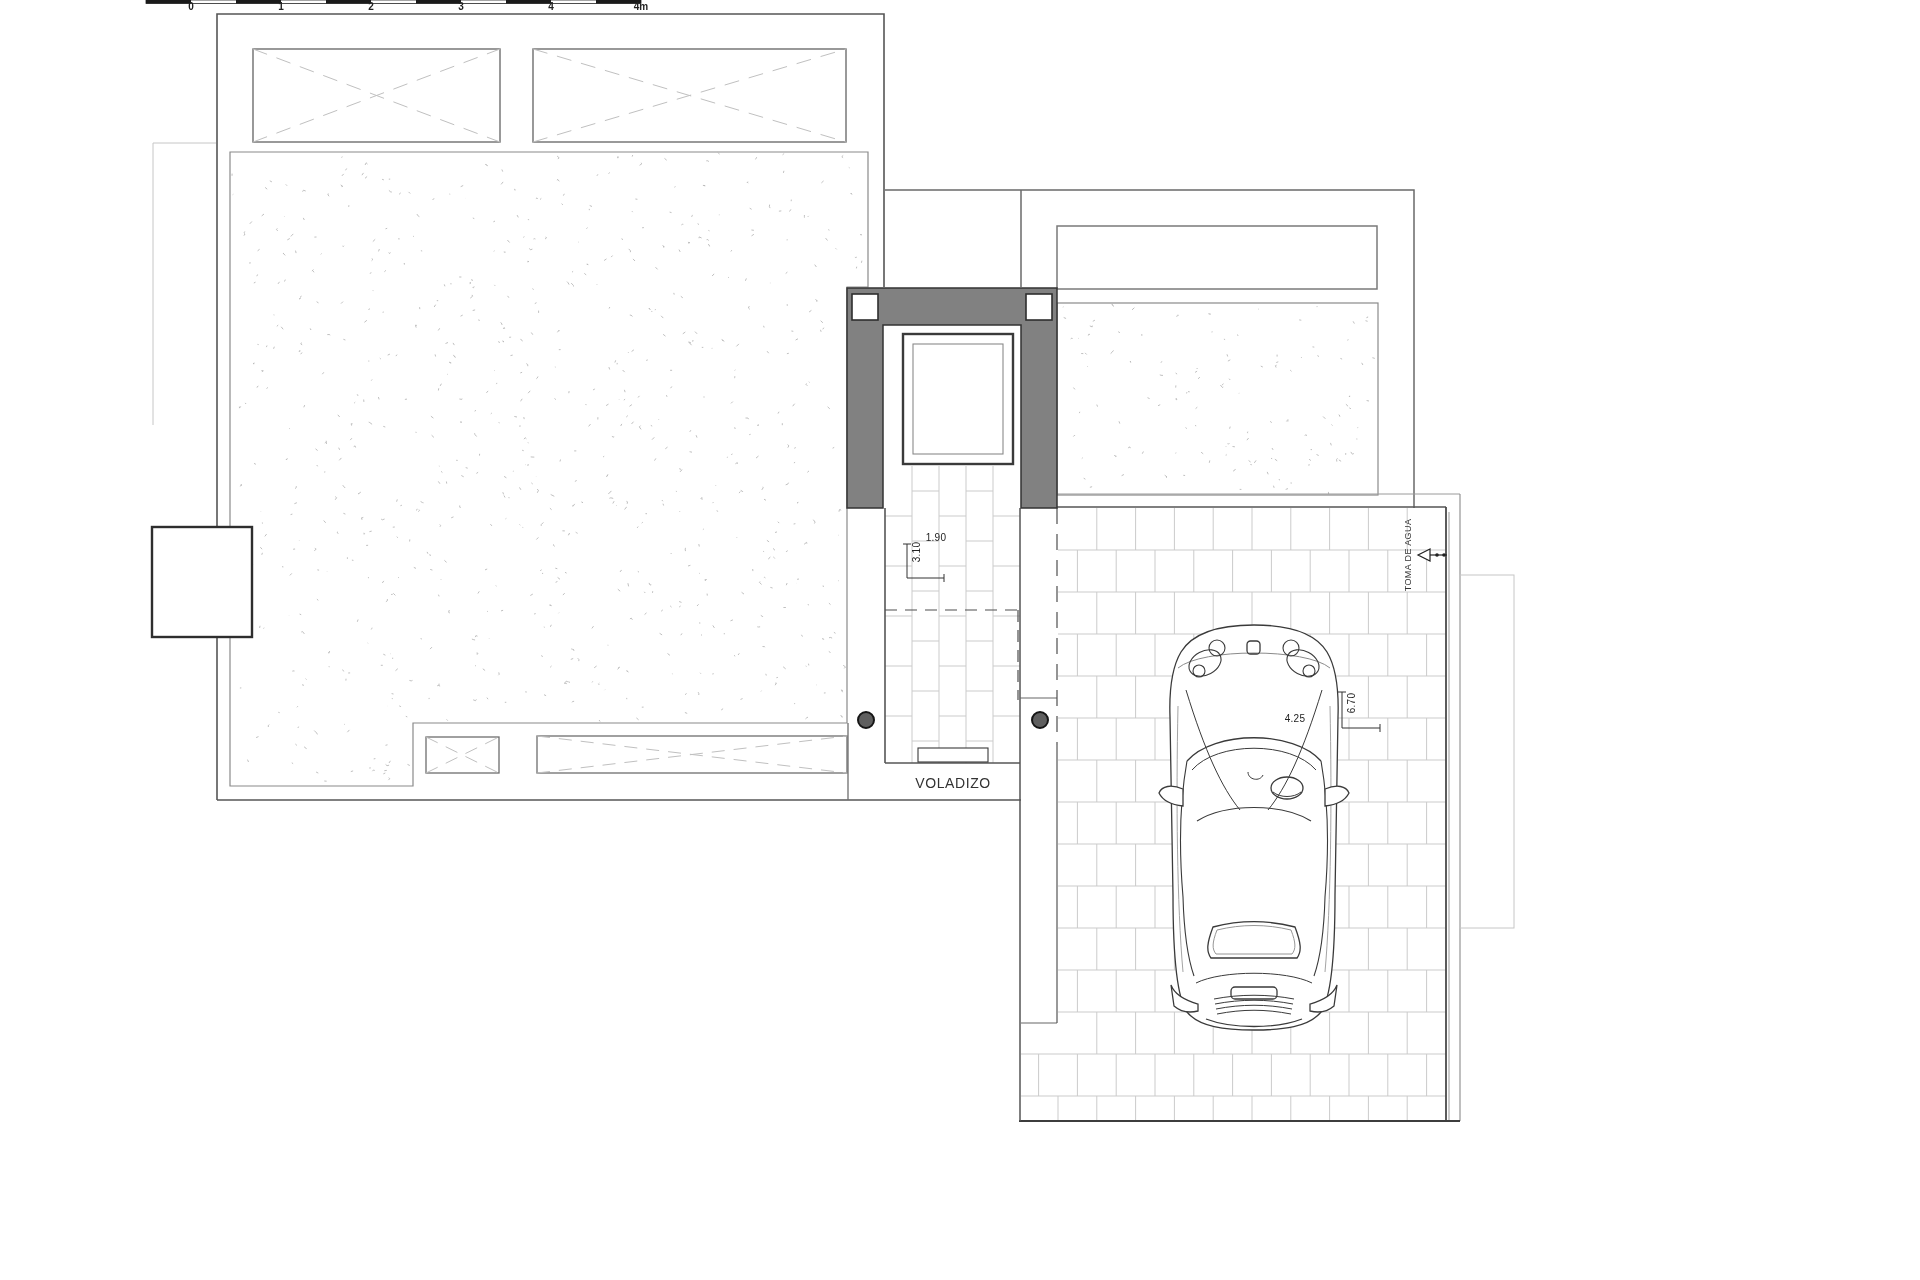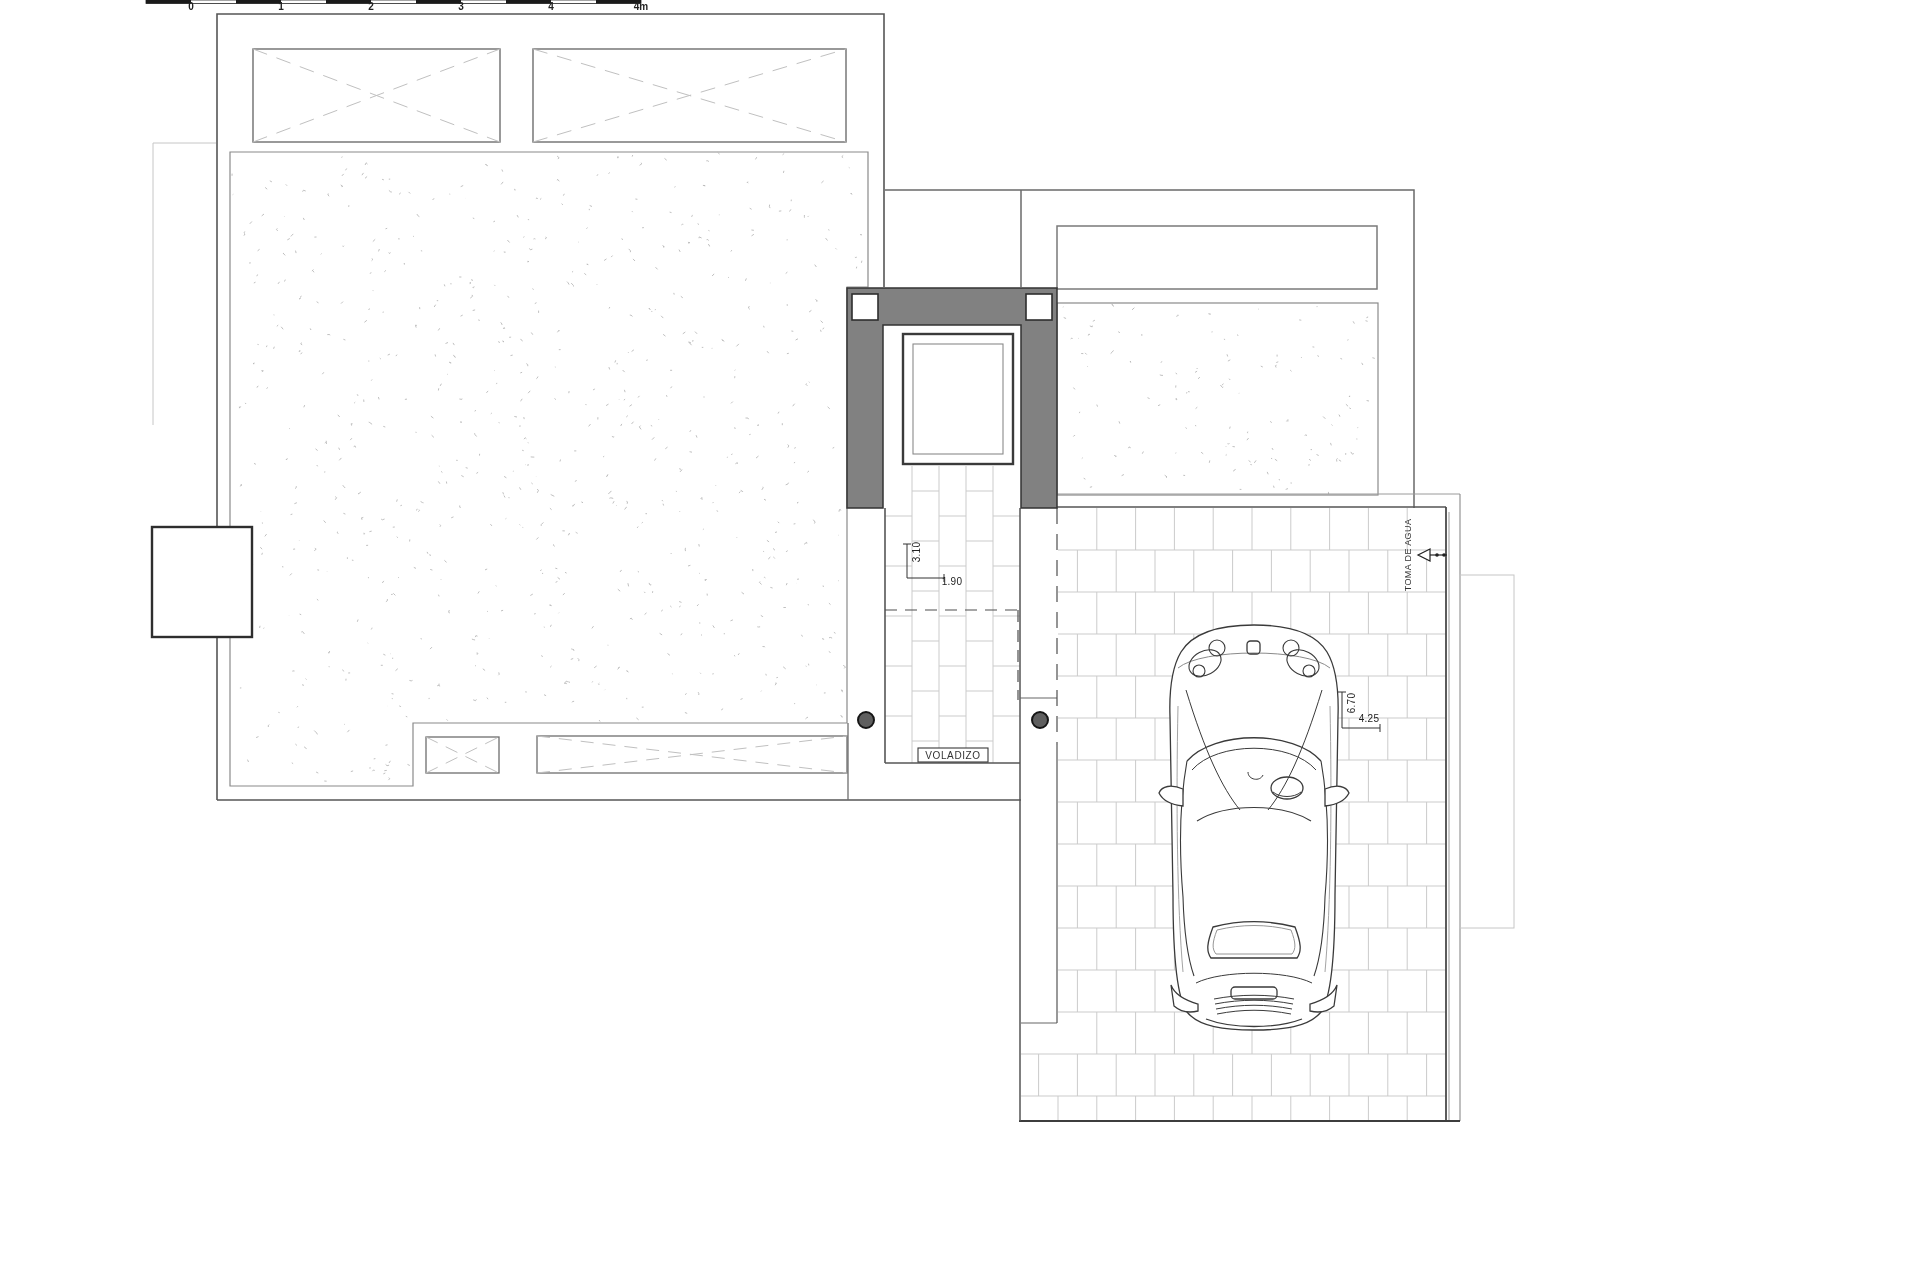--- a/index.html
+++ b/index.html
@@ -3,21 +3,21 @@
 <meta charset="utf-8">
 <style>
   html,body{margin:0;padding:0;background:#ffffff;}
   #stage{position:relative;width:1920px;height:1280px;background:#ffffff;overflow:hidden;
          font-family:"Liberation Sans","DejaVu Sans",sans-serif;}
   #plan-svg{position:absolute;left:0;top:0;}
   .lbl{position:absolute;color:#222;white-space:nowrap;transform:translate(-50%,-50%);}
   .lbl.rot{transform:translate(-50%,-50%) rotate(-90deg);}
   .ruler-num{font-size:10px;font-weight:700;transform:translateX(-50%);}
   .dim{font-size:10px;letter-spacing:0.3px;}
-  .tag-voladizo{font-size:10px;letter-spacing:0.6px;color:#333;}
+  .tag-voladizo{font-size:14px;letter-spacing:0.6px;color:#333;margin-top:28px;}
   .tag-agua{font-size:9px;letter-spacing:0.4px;color:#333;}
 </style>
 </head>
 <body>
 
 <div id="stage">
 
   <svg id="plan-svg" width="1920" height="1280" viewBox="0 0 1920 1280">
 <g>
         <rect x="146" y="0" width="495" height="3.5" fill="#fff" stroke="#222" stroke-width="0.8"></rect>
@@ -370,19 +370,19 @@
 </svg>
 
   <div class="lbl ruler-num" style="left:191px;top:1px;transform:translateX(-50%);">0</div>
   <div class="lbl ruler-num" style="left:281px;top:1px;transform:translateX(-50%);">1</div>
   <div class="lbl ruler-num" style="left:371px;top:1px;transform:translateX(-50%);">2</div>
   <div class="lbl ruler-num" style="left:461px;top:1px;transform:translateX(-50%);">3</div>
   <div class="lbl ruler-num" style="left:551px;top:1px;transform:translateX(-50%);">4</div>
   <div class="lbl ruler-num" style="left:641px;top:1px;transform:translateX(-50%);">4m</div>
 
   <div class="lbl rot dim" style="left:916px;top:552px;">3.10</div>
-  <div class="lbl dim" style="left:936px;top:581px;margin-left:16px;">1.90</div>
+  <div class="lbl dim" style="left:936px;top:537px;">1.90</div>
   <div class="lbl rot dim" style="left:1351px;top:703px;">6.70</div>
-  <div class="lbl dim" style="left:1369px;top:718px;">4.25</div>
+  <div class="lbl dim" style="left:1295px;top:718px;">4.25</div>
 
   <div class="lbl tag-voladizo" style="left:953px;top:755px;">VOLADIZO</div>
   <div class="lbl rot tag-agua" style="left:1408px;top:555px;">TOMA DE AGUA</div>
 </div>
 
 </body></html>

